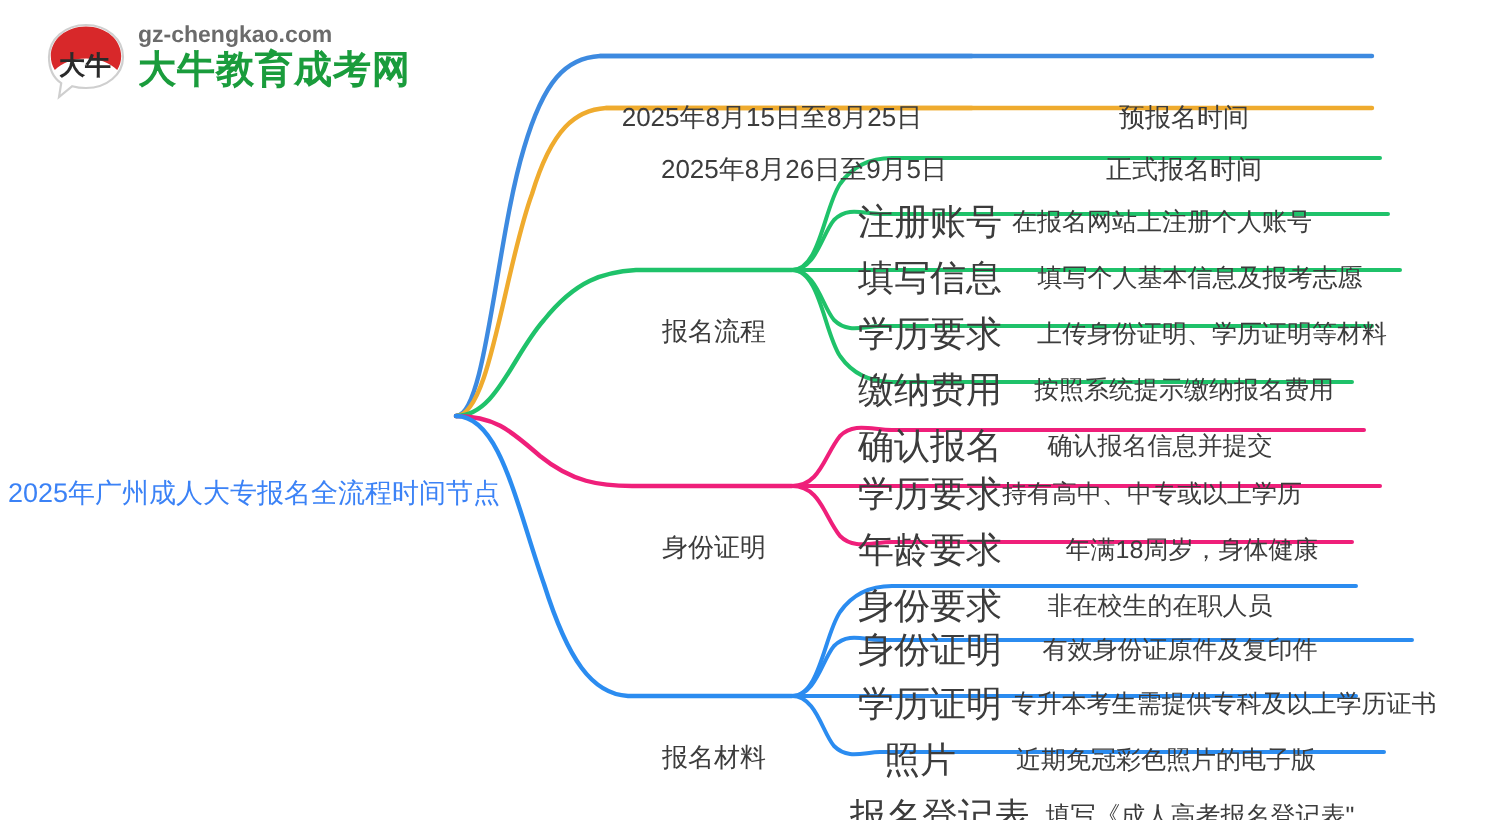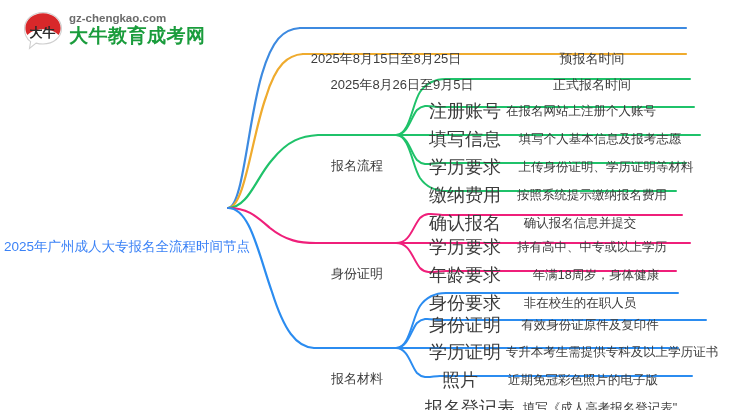--- a/index.html
+++ b/index.html
@@ -158,21 +158,21 @@
 
   <div class="node l2 center" style="left:465px; top:155px;">缴纳费用</div>
   <div class="node l3 center" style="left:592px; top:155px;">按照系统提示缴纳报名费用</div>
 
   <div class="node l2 center" style="left:465px; top:183px;">确认报名</div>
   <div class="node l3 center" style="left:580px; top:183px;">确认报名信息并提交</div>
 
   <div class="node l1 center" style="left:357px; top:234px;">身份证明</div>
 
   <div class="node l2 center" style="left:465px; top:207px;">学历要求</div>
-  <div class="node l3 center" style="left:592px; top:207px;">持有高中、中专或以上学历</div>
+  <div class="node l3 center" style="left:576px; top:207px;">持有高中、中专或以上学历</div>
 
   <div class="node l2 center" style="left:465px; top:235px;">年龄要求</div>
   <div class="node l3 center" style="left:596px; top:235px;">年满18周岁，身体健康</div>
 
   <div class="node l2 center" style="left:465px; top:263px;">身份要求</div>
   <div class="node l3 center" style="left:580px; top:263px;">非在校生的在职人员</div>
 
   <div class="node l1 center" style="left:357px; top:339px;">报名材料</div>
 
   <div class="node l2 center" style="left:465px; top:285px;">身份证明</div>

